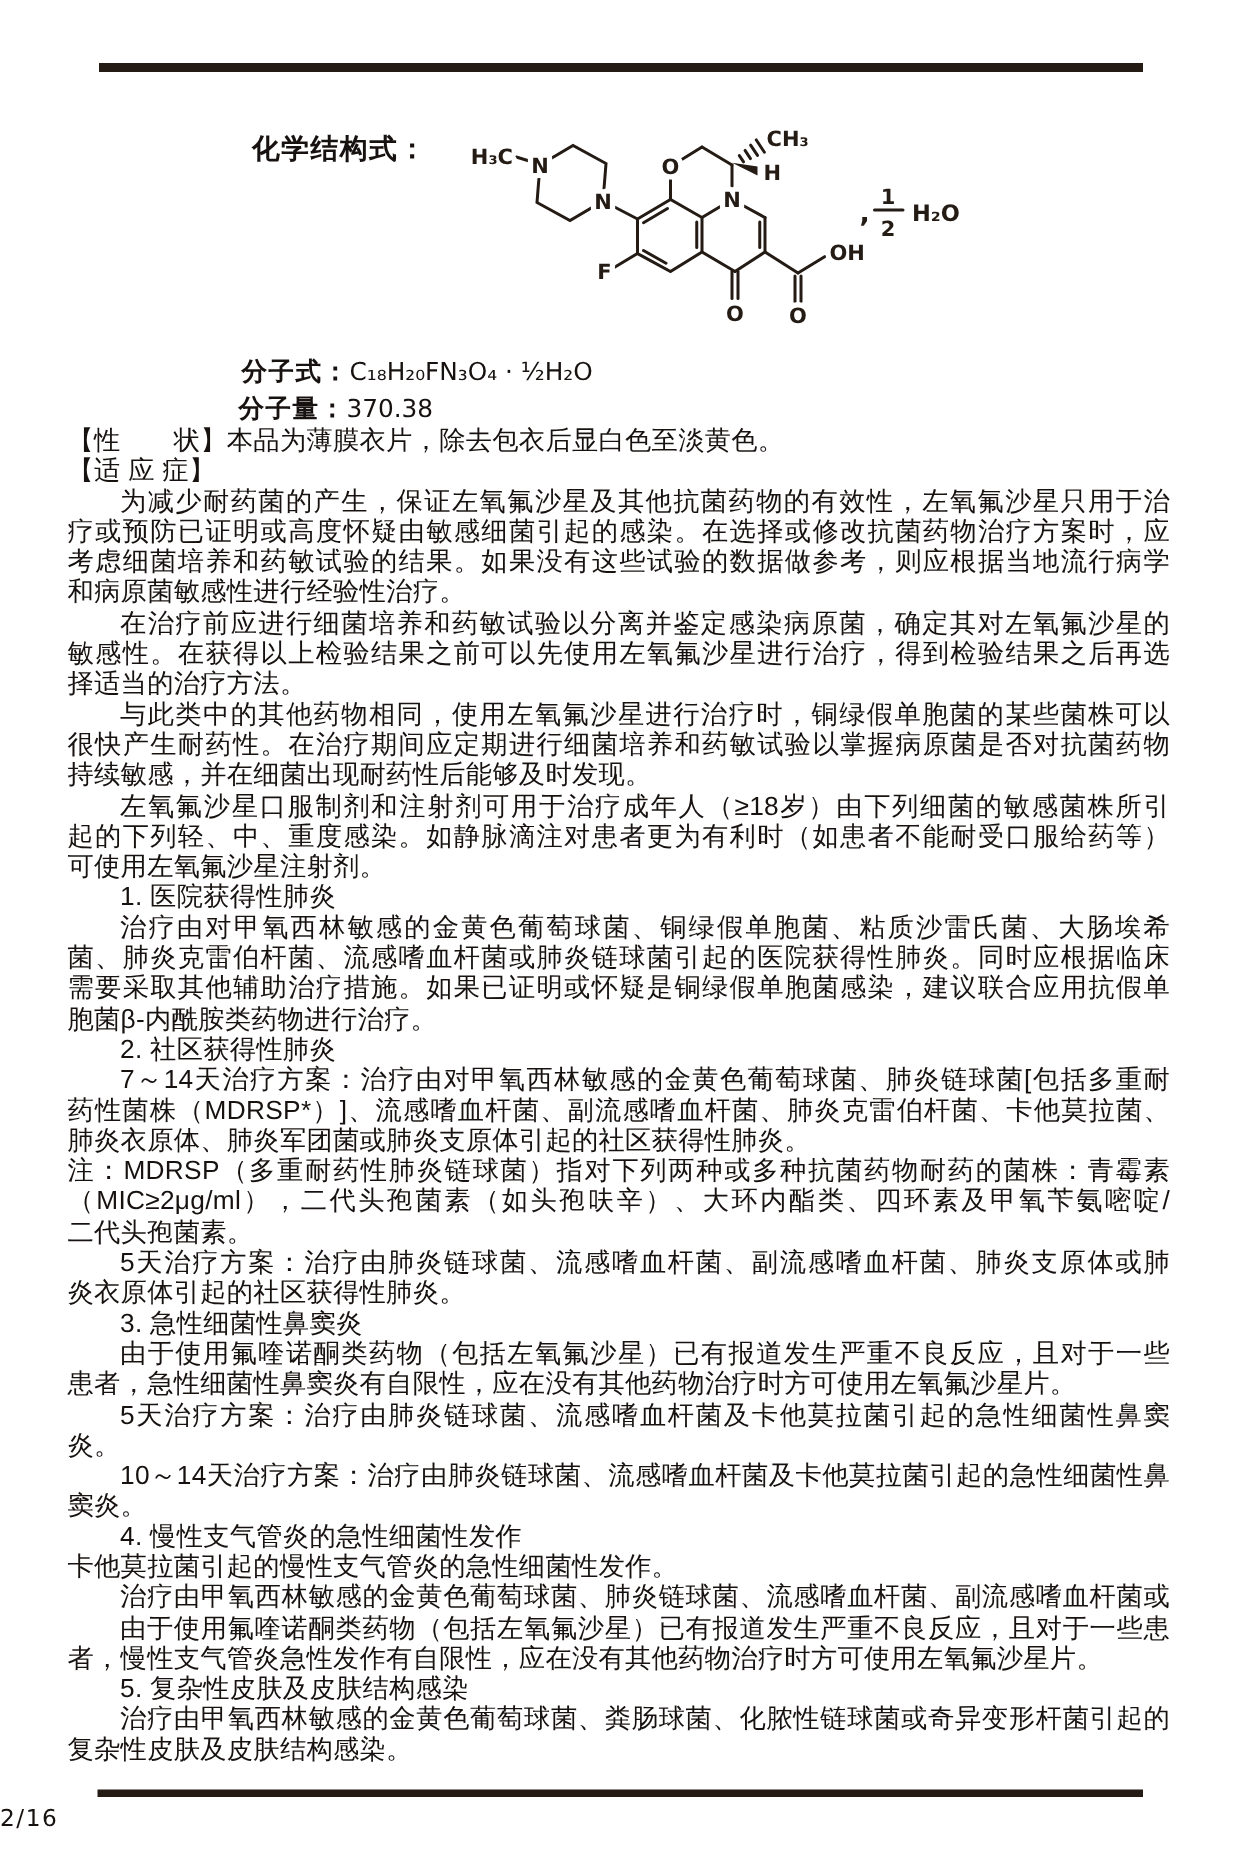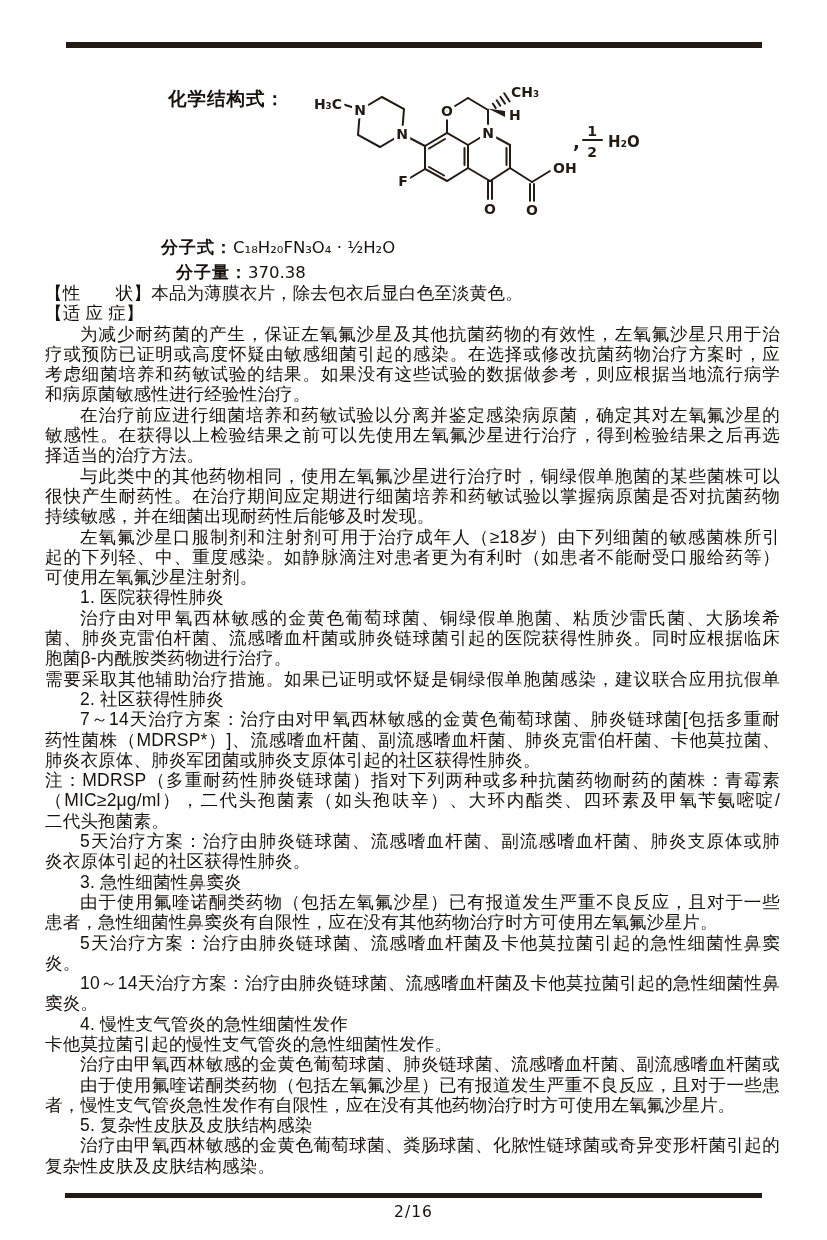--- a/index.html
+++ b/index.html
@@ -4,29 +4,29 @@
 <style>
   html,body{margin:0;padding:0;background:#ffffff;}
   body{width:827px;height:1240px;font-family:"Liberation Sans","DejaVu Sans",sans-serif;color:#171210;}
   .page{position:relative;width:827px;height:1240px;background:#fff;overflow:hidden;}
   .rule{position:absolute;background:#241b15;}
   .rule.top{left:66px;top:42px;width:696px;height:6px;}
   .rule.bottom{left:65px;top:1193px;width:697px;height:5px;}
   .abs{position:absolute;}
   .chem-label{left:168px;top:86px;font-size:18.5px;font-weight:bold;letter-spacing:1px;}
   .formula-row{left:161px;top:236px;font-size:17px;}
-  .weight-row{left:176px;top:261px;font-size:17px;}
+  .weight-row{left:159px;top:261px;font-size:17px;}
   .formula-row .val,.weight-row .val{font-family:"DejaVu Sans",sans-serif;font-size:16.5px;}
   .lbl{font-weight:bold;letter-spacing:1px;}
   #body-text{position:absolute;left:45px;top:283px;width:735px;font-size:17.5px;letter-spacing:0.2px;}
   .ln{height:20.3px;line-height:20.3px;text-align:justify;overflow:visible;}
   .ln.fill{text-align-last:justify;}
   .ln.indent{text-indent:35px;}
   .b{font-weight:normal;}
-  .footer-num{left:0;top:1203px;width:827px;text-align:center;font-size:15.5px;font-family:"DejaVu Sans",sans-serif;letter-spacing:1px;}
+  .footer-num{left:0;top:1203px;width:827px;font-size:15.5px;font-family:"DejaVu Sans",sans-serif;letter-spacing:1px;}
   svg text{font-family:"DejaVu Sans",sans-serif;font-weight:600;fill:#241b15;paint-order:stroke;stroke:#ffffff;stroke-width:7px;stroke-linejoin:round;}
   svg .thin{stroke-width:0;}
 </style>
 </head>
 <body>
 
 <div class="page">
 
   <div class="rule top"></div>
 
@@ -117,22 +117,22 @@
       <div class="ln"><span>择适当的治疗方法。</span></div>
       <div class="ln indent fill"><span>与此类中的其他药物相同，使用左氧氟沙星进行治疗时，铜绿假单胞菌的某些菌株可以</span></div>
       <div class="ln fill"><span>很快产生耐药性。在治疗期间应定期进行细菌培养和药敏试验以掌握病原菌是否对抗菌药物</span></div>
       <div class="ln"><span>持续敏感，并在细菌出现耐药性后能够及时发现。</span></div>
       <div class="ln indent fill"><span>左氧氟沙星口服制剂和注射剂可用于治疗成年人（≥18岁）由下列细菌的敏感菌株所引</span></div>
       <div class="ln fill"><span>起的下列轻、中、重度感染。如静脉滴注对患者更为有利时（如患者不能耐受口服给药等）</span></div>
       <div class="ln"><span>可使用左氧氟沙星注射剂。</span></div>
       <div class="ln indent"><span class="b">1. 医院获得性肺炎</span></div>
       <div class="ln indent fill"><span>治疗由对甲氧西林敏感的金黄色葡萄球菌、铜绿假单胞菌、粘质沙雷氏菌、大肠埃希</span></div>
       <div class="ln fill"><span>菌、肺炎克雷伯杆菌、流感嗜血杆菌或肺炎链球菌引起的医院获得性肺炎。同时应根据临床</span></div>
+      <div class="ln fill"><span>需要采取其他辅助治疗措施。如果已证明或怀疑是铜绿假单胞菌感染，建议联合应用抗假单</span></div>
       <div class="ln"><span>胞菌β-内酰胺类药物进行治疗。</span></div>
-      <div class="ln fill"><span>需要采取其他辅助治疗措施。如果已证明或怀疑是铜绿假单胞菌感染，建议联合应用抗假单</span></div>
       <div class="ln indent"><span class="b">2. 社区获得性肺炎</span></div>
       <div class="ln indent fill"><span class="b">7～14天治疗方案：</span><span>治疗由对甲氧西林敏感的金黄色葡萄球菌、肺炎链球菌[包括多重耐</span></div>
       <div class="ln fill"><span>药性菌株（MDRSP*）]、流感嗜血杆菌、副流感嗜血杆菌、肺炎克雷伯杆菌、卡他莫拉菌、</span></div>
       <div class="ln"><span>肺炎衣原体、肺炎军团菌或肺炎支原体引起的社区获得性肺炎。</span></div>
       <div class="ln fill"><span>注：MDRSP（多重耐药性肺炎链球菌）指对下列两种或多种抗菌药物耐药的菌株：青霉素</span></div>
       <div class="ln fill"><span>（MIC≥2μg/ml），二代头孢菌素（如头孢呋辛）、大环内酯类、四环素及甲氧苄氨嘧啶/</span></div>
       <div class="ln"><span>二代头孢菌素。</span></div>
       <div class="ln indent fill"><span class="b">5天治疗方案：</span><span>治疗由肺炎链球菌、流感嗜血杆菌、副流感嗜血杆菌、肺炎支原体或肺</span></div>
       <div class="ln"><span>炎衣原体引起的社区获得性肺炎。</span></div>
       <div class="ln indent"><span class="b">3. 急性细菌性鼻窦炎</span></div>

